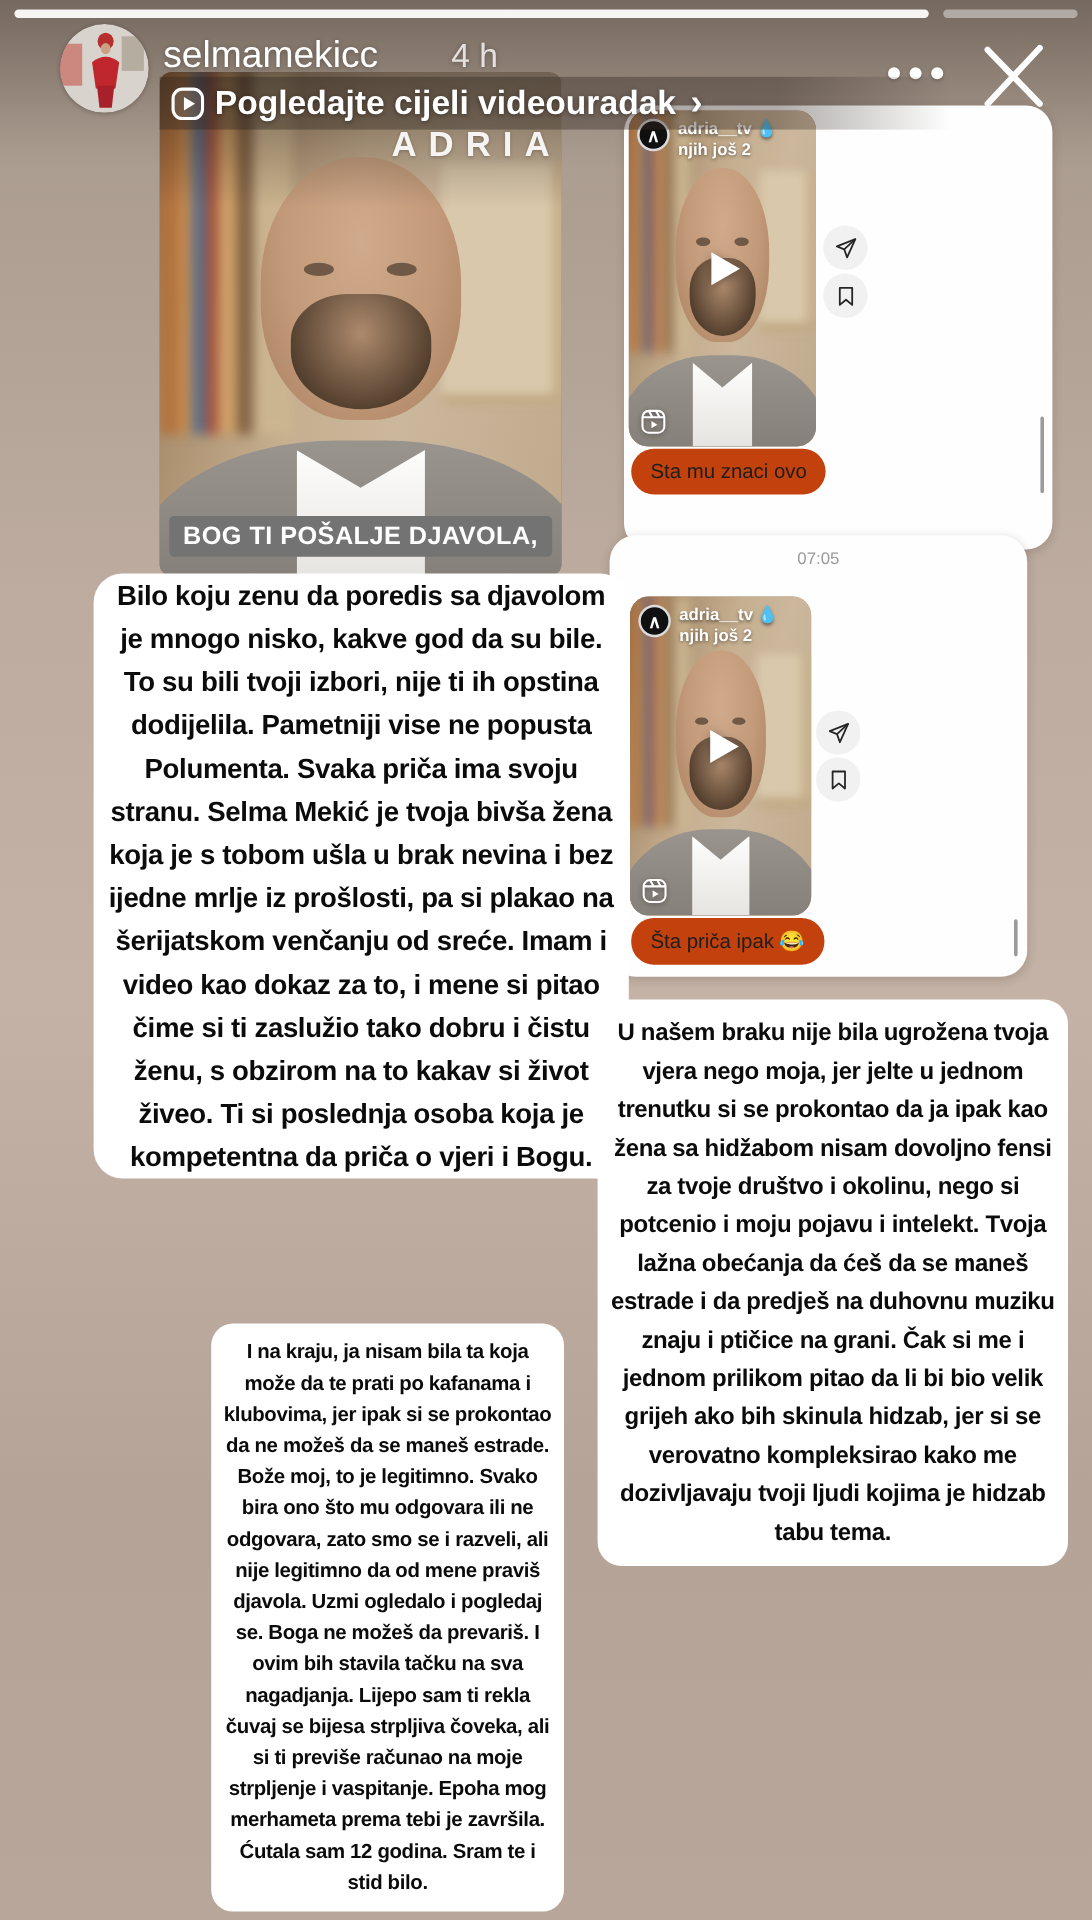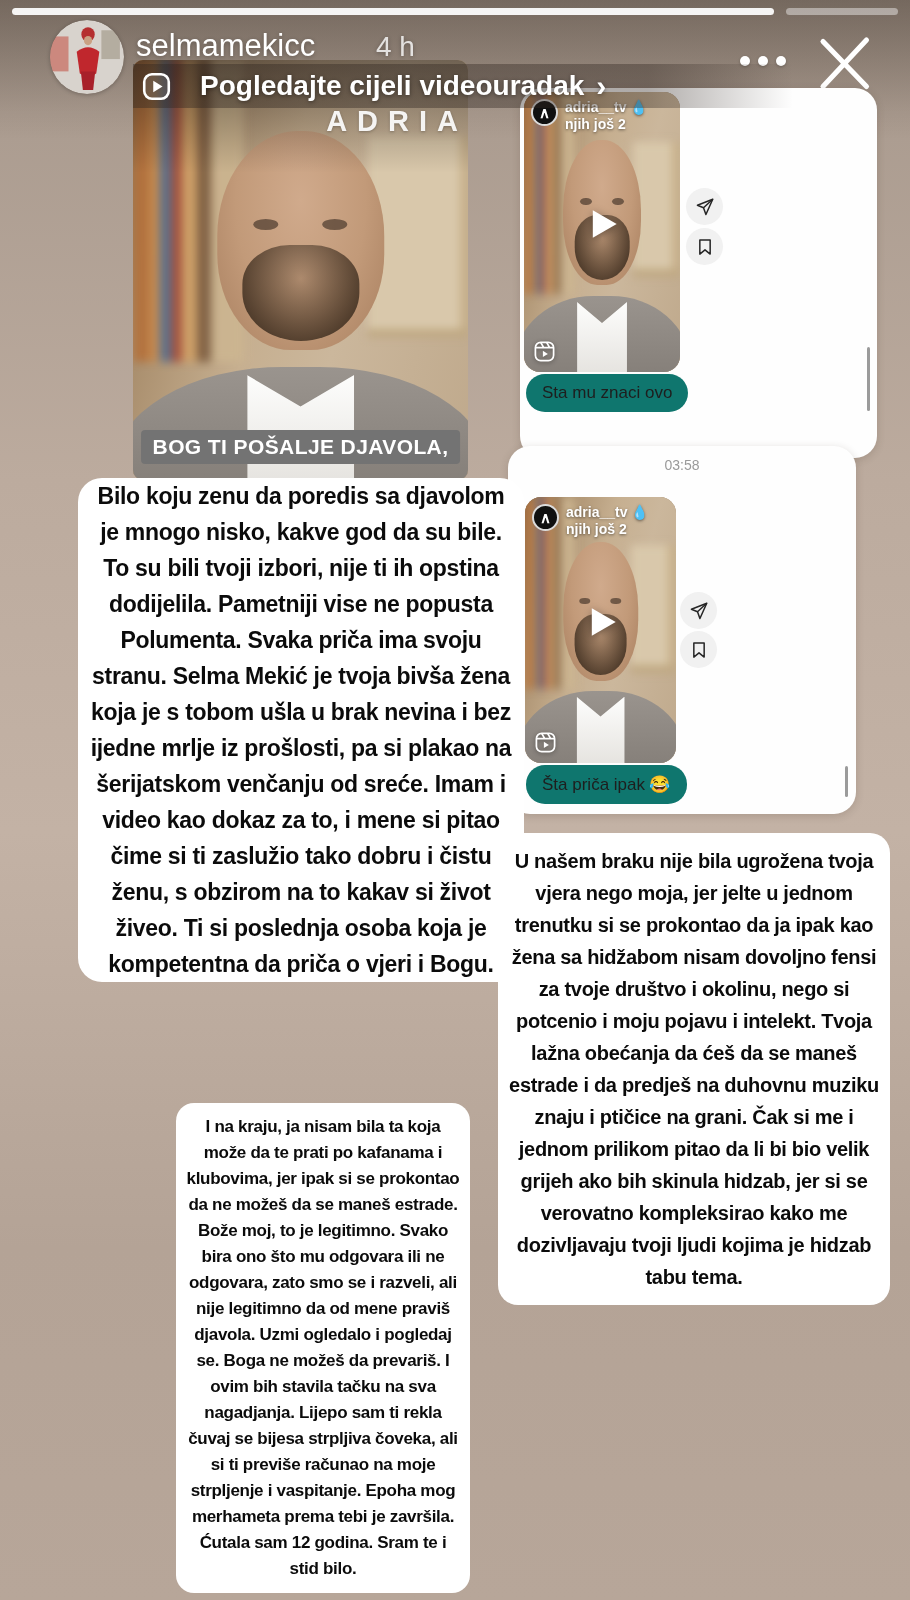--- a/index.html
+++ b/index.html
@@ -42,41 +42,41 @@
     background:radial-gradient(ellipse at 50% 32%,#d0aa8c 0%,#c29a79 55%,#a87f5f 100%);border-radius:48% 48% 44% 44%;}
   .p-head::before,.p-head::after{content:"";position:absolute;top:40%;width:15%;height:5%;
     background:rgba(40,30,22,.55);border-radius:50%;}
   .p-head::before{left:22%;} .p-head::after{right:22%;}
   .p-beard{position:absolute;left:50%;top:44%;transform:translateX(-50%);width:35%;height:23%;
     background:radial-gradient(ellipse at 50% 35%,rgba(95,74,54,.25) 0%,rgba(62,46,32,.85) 75%);border-radius:42% 42% 52% 52%;}
   
   .cta{position:absolute;left:133px;top:64px;width:660px;height:44px;display:flex;align-items:center;z-index:6;
     background:linear-gradient(90deg,rgba(48,38,32,.42) 0%,rgba(48,38,32,.38) 78%,rgba(48,38,32,0) 100%);cursor:pointer;}
   .cta-icon{width:31px;height:31px;margin-left:8px;flex:none;}
-  .cta-text{margin-left:28px;font-size:28px;font-weight:700;color:#fff;text-shadow:0 1px 4px rgba(0,0,0,.45);white-space:nowrap;}
+  .cta-text{margin-left:7px;font-size:28px;font-weight:700;color:#fff;text-shadow:0 1px 4px rgba(0,0,0,.45);white-space:nowrap;}
   .cta-arrow{margin-left:12px;font-size:30px;font-weight:700;color:#fff;text-shadow:0 1px 4px rgba(0,0,0,.45);}
   
   .card{position:absolute;background:#fefefe;border-radius:22px;box-shadow:0 2px 8px rgba(60,45,35,.18);}
   .card1{left:520px;top:88px;width:357px;height:370px;}
   .card2{left:508px;top:446px;width:348px;height:368px;}
   .thumb{position:absolute;border-radius:16px;overflow:hidden;background:#9b8468;}
   .thumb1{left:4px;top:4px;width:156px;height:280px;}
   .thumb2{left:17px;top:51px;width:151px;height:266px;}
   .thumb-head{position:absolute;left:7px;top:7px;display:flex;gap:7px;align-items:flex-start;}
   .thumb-avatar{width:27px;height:27px;border-radius:50%;background:#101010;color:#fff;flex:none;
     display:flex;align-items:center;justify-content:center;font-size:15px;font-weight:700;border:2px solid rgba(255,255,255,.85);box-sizing:border-box;}
   .tu1,.tu2{font-size:14px;font-weight:700;color:#fff;text-shadow:0 1px 3px rgba(0,0,0,.5);line-height:17px;white-space:nowrap;}
   .playbtn{position:absolute;left:50%;top:47%;transform:translate(-50%,-50%);width:44px;height:44px;filter:drop-shadow(0 1px 4px rgba(0,0,0,.35));}
   .reels{position:absolute;left:9px;bottom:9px;width:23px;height:23px;filter:drop-shadow(0 1px 2px rgba(0,0,0,.4));}
   .iconbtn{position:absolute;width:37px;height:37px;border-radius:50%;background:#f1f1f1;
     display:flex;align-items:center;justify-content:center;cursor:pointer;}
   .iconbtn svg{width:20px;height:20px;}
   .share1{left:166px;top:100px;} .save1{left:166px;top:140px;}
   .share2{left:172px;top:146px;} .save2{left:172px;top:185px;}
-  .bubble{position:absolute;background:#0f766e;color:#1e1e1e;font-size:17px;border-radius:19px;
+  .bubble{position:absolute;background:#c2410c;color:#1e1e1e;font-size:17px;border-radius:19px;
     padding:9px 16px;white-space:nowrap;}
   .bubble1{left:6px;top:286px;}
   .bubble2{left:18px;top:319px;}
   .card-time{position:absolute;left:0;top:11px;width:100%;text-align:center;font-size:14px;color:#9a9a9a;}
   .scrollbar{position:absolute;width:3px;background:#9b9b9b;border-radius:2px;}
   .sb1{right:7px;top:259px;height:64px;}
   .sb2{right:8px;top:320px;height:31px;}
   
   .tb{position:absolute;background:#fff;color:#0b0b0b;text-align:center;font-weight:700;letter-spacing:-.3px;
     border-radius:24px;box-sizing:border-box;}
@@ -177,21 +177,21 @@
     <div class="iconbtn save1">
       <svg viewBox="0 0 24 24" fill="none" stroke="#262626" stroke-width="1.8" stroke-linejoin="round">
         <path d="M5.8 3.5h12.4v17l-6.2-5.1-6.2 5.1z"></path>
       </svg>
     </div>
     <div class="bubble bubble1">Sta mu znaci ovo</div>
     <div class="scrollbar sb1"></div>
   </div>
 
   <div class="card card2">
-    <div class="card-time">03:58</div>
+    <div class="card-time">07:05</div>
     <div class="thumb thumb2">
       <div class="portrait">
         <div class="p-books"></div>
         <div class="p-shelf"></div>
         <div class="p-body"></div>
         <div class="p-shirt"></div>
         <div class="p-head"></div>
         <div class="p-beard"></div>
       </div>
       <div class="thumb-head">

